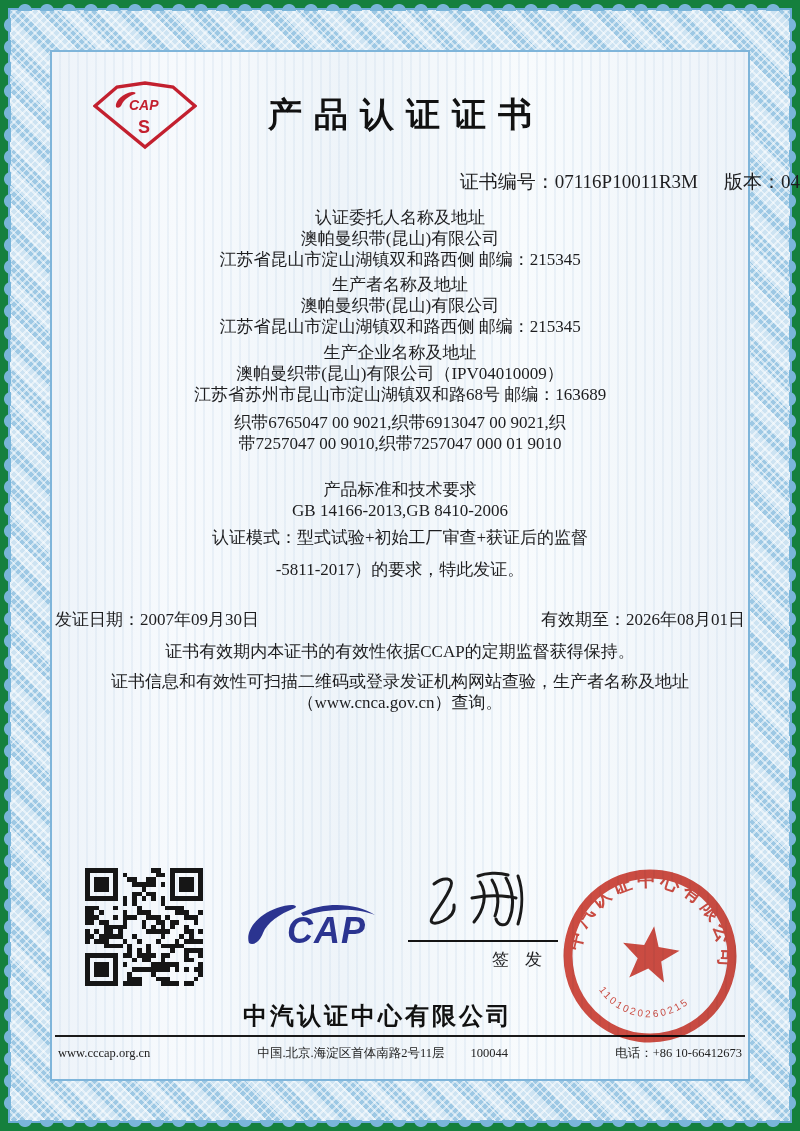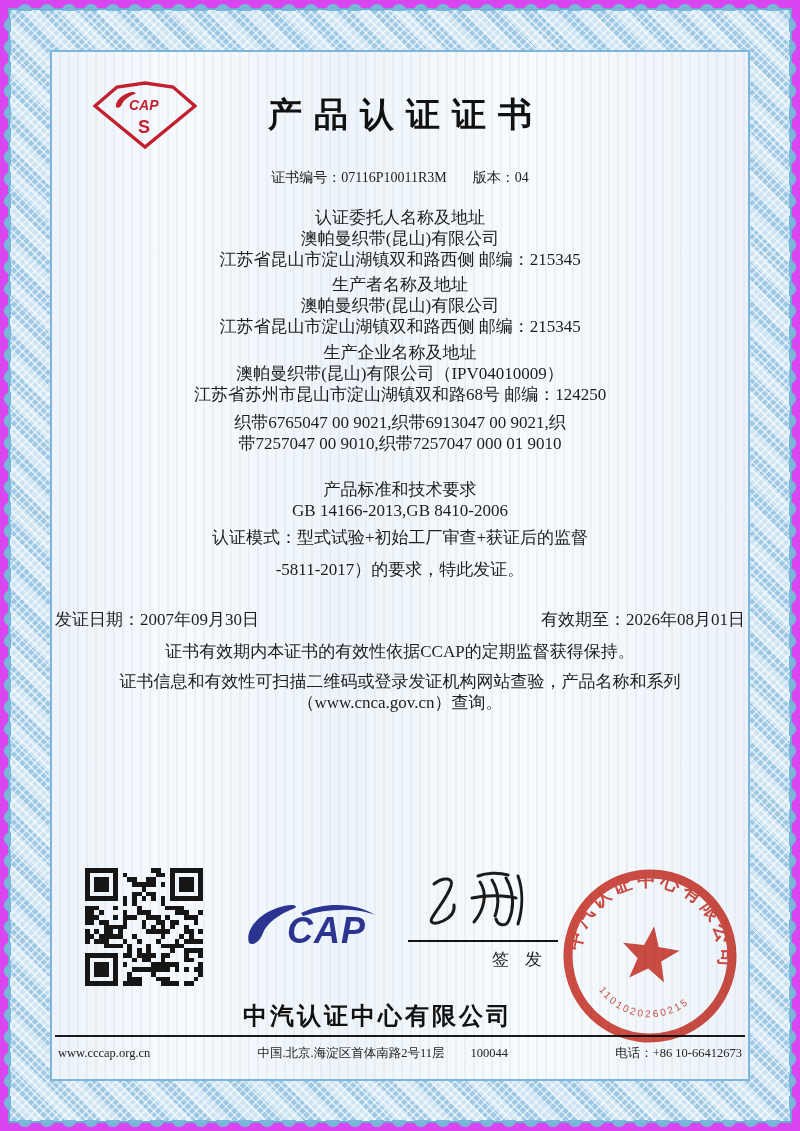--- a/index.html
+++ b/index.html
@@ -2,21 +2,21 @@
 <html><head>
 <meta charset="utf-8">
 <style>
   html,body{margin:0;padding:0;}
   body{
     width:800px;height:1131px;position:relative;overflow:hidden;
     background:#ffffff;
     font-family:"Liberation Serif","DejaVu Serif",serif;
     color:#1d1d1f;
   }
-  .page{position:absolute;inset:0;background:#d946ef;}
+  .page{position:absolute;inset:0;background:#15803d;}
   
   .lace{
     position:absolute;inset:8px;
     background-color:#c3dcee;
     background-image:
       repeating-linear-gradient(45deg, rgba(255,255,255,.50) 0 2px, rgba(255,255,255,0) 2px 6px),
       repeating-linear-gradient(-45deg, rgba(255,255,255,.50) 0 2px, rgba(255,255,255,0) 2px 6px),
       repeating-linear-gradient(45deg, #9dc8e4 0 13px, #cde3f2 13px 26px),
       repeating-linear-gradient(135deg, #8fc0e0 0 13px, #d9ebf6 13px 26px);
     border:2px solid #6aabd4;
@@ -44,21 +44,21 @@
     box-shadow:inset 0 0 0 2px #7fb5da;
   }
   .ln{position:absolute;left:55px;right:55px;text-align:center;font-size:17px;line-height:21px;}
   .blk div{text-align:center;font-size:17px;line-height:21px;}
   .blk{position:absolute;left:45px;right:45px;}
   .title{
     position:absolute;top:92px;left:0;right:0;text-align:center;
     font-family:"Liberation Sans","DejaVu Sans",sans-serif;
     font-size:34px;font-weight:700;letter-spacing:12px;margin-right:-12px;color:#111;
   }
-  .certline{position:absolute;top:169px;left:0;right:0;text-align:center;font-size:14px;font-family:Liberation Serif, serif;}
+  .certline{position:absolute;top:169px;left:0;right:0;text-align:right;font-size:19px;font-family:Liberation Serif, serif;}
   .certline .gap{display:inline-block;width:26px;}
   .dates{position:absolute;top:609px;left:55px;right:55px;display:flex;justify-content:space-between;gap:63px;font-size:17px;line-height:21px;}
   .renewal{top:719px;}
   .sig-line{position:absolute;top:940px;left:408px;width:150px;height:2px;background:#141414;}
   .sig-label{position:absolute;top:948px;left:408px;width:150px;text-align:right;font-size:17px;letter-spacing:16px;margin-right:-16px;}
   .issuer-name{
     position:absolute;top:1000px;left:0;right:44px;text-align:center;
     font-family:"Liberation Sans","DejaVu Sans",sans-serif;
     font-size:24px;font-weight:700;letter-spacing:3px;color:#111;
   }
@@ -104,21 +104,21 @@
 
   <div class="blk" style="top:274px">
     <div>生产者名称及地址</div>
     <div>澳帕曼织带(昆山)有限公司</div>
     <div>江苏省昆山市淀山湖镇双和路西侧 邮编：215345</div>
   </div>
 
   <div class="blk" style="top:342px">
     <div>生产企业名称及地址</div>
     <div>澳帕曼织带(昆山)有限公司（IPV04010009）</div>
-    <div>江苏省苏州市昆山市淀山湖镇双和路68号 邮编：124250</div>
+    <div>江苏省苏州市昆山市淀山湖镇双和路68号 邮编：163689</div>
   </div>
 
   <div class="blk" style="top:412px">
     <div>织带6765047 00 9021,织带6913047 00 9021,织</div>
     <div>带7257047 00 9010,织带7257047 000 01 9010</div>
   </div>
 
   <div class="blk" style="top:479px">
     <div>产品标准和技术要求</div>
     <div>GB 14166-2013,GB 8410-2006</div>
@@ -131,21 +131,21 @@
   </div>
 
   <div class="dates">
     <span><span>发证日期：</span><span>2007年09月30日</span></span>
     <span><span>有效期至：</span><span>2026年08月01日</span></span>
   </div>
 
   <div class="ln" style="top:641px">证书有效期内本证书的有效性依据CCAP的定期监督获得保持。</div>
 
   <div class="blk" style="top:671px">
-    <div>证书信息和有效性可扫描二维码或登录发证机构网站查验，产品名称和系列</div>
+    <div>证书信息和有效性可扫描二维码或登录发证机构网站查验，生产者名称及地址</div>
     <div>（www.cnca.gov.cn）查询。</div>
   </div>
 
 
   <svg id="qr" class="qr" viewBox="0 0 25 25" shape-rendering="crispEdges" fill="#161616">
       <rect x="0" y="0" width="1" height="1"></rect>
       <rect x="1" y="0" width="1" height="1"></rect>
       <rect x="2" y="0" width="1" height="1"></rect>
       <rect x="3" y="0" width="1" height="1"></rect>
       <rect x="4" y="0" width="1" height="1"></rect>

